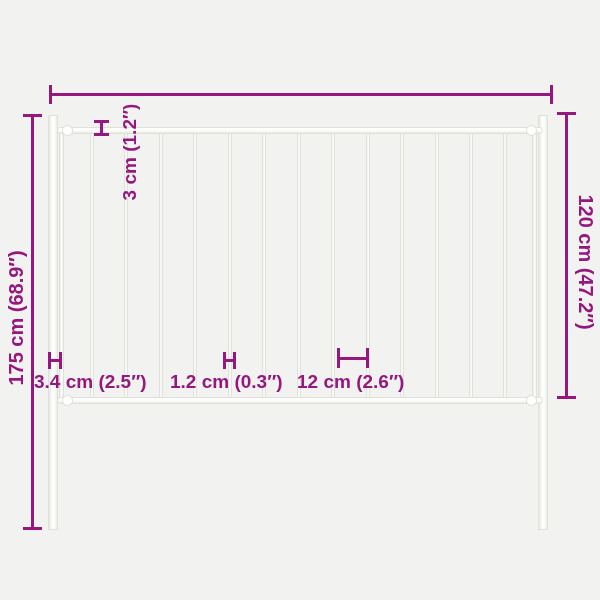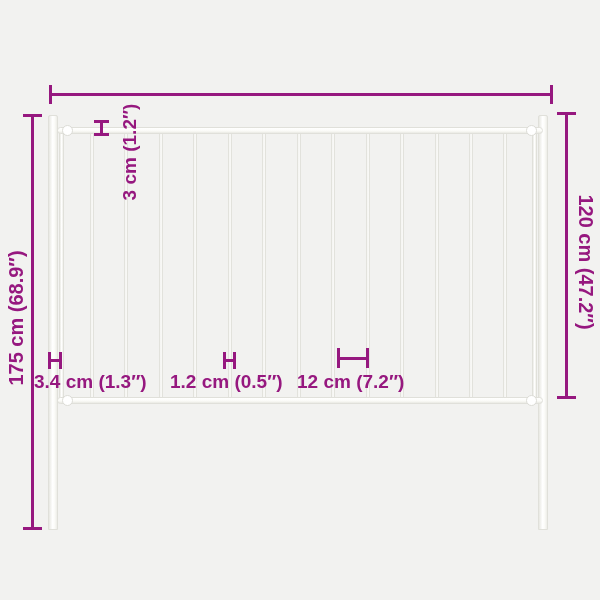--- a/index.html
+++ b/index.html
@@ -86,28 +86,28 @@
   <div class="dimlabel rot-cw" style="left:585px;top:262px;">120 cm (47.2″)</div>
   <div class="dim" style="left:565px;top:113px;width:3px;height:286px;"></div>
   <div class="dim" style="left:557px;top:112px;width:19px;height:3px;"></div>
   <div class="dim" style="left:557px;top:396px;width:19px;height:3px;"></div>
 
   <div class="dimlabel small rot-ccw" style="left:130px;top:152px;">3 cm (1.2″)</div>
   <div class="dim" style="left:100px;top:122px;width:3px;height:13px;"></div>
   <div class="dim" style="left:94px;top:120px;width:15px;height:3px;"></div>
   <div class="dim" style="left:94px;top:133px;width:15px;height:3px;"></div>
 
-  <div class="dimlabel small" style="left:34px;top:371px;">3.4 cm (1.3″)</div>
+  <div class="dimlabel small" style="left:34px;top:371px;">3.4 cm (2.5″)</div>
   <div class="dim" style="left:49px;top:359px;width:13px;height:3px;"></div>
   <div class="dim" style="left:48px;top:352px;width:3px;height:17px;"></div>
   <div class="dim" style="left:59px;top:352px;width:3px;height:17px;"></div>
 
-  <div class="dimlabel small" style="left:170px;top:371px;">1.2 cm (0.5″)</div>
+  <div class="dimlabel small" style="left:170px;top:371px;">1.2 cm (0.3″)</div>
   <div class="dim" style="left:225px;top:359px;width:9px;height:3px;"></div>
   <div class="dim" style="left:223px;top:352px;width:3px;height:17px;"></div>
   <div class="dim" style="left:233px;top:352px;width:3px;height:17px;"></div>
 
-  <div class="dimlabel small" style="left:297px;top:371px;">12 cm (7.2″)</div>
+  <div class="dimlabel small" style="left:297px;top:371px;">12 cm (2.6″)</div>
   <div class="dim" style="left:338px;top:357px;width:30px;height:3px;"></div>
   <div class="dim" style="left:337px;top:348px;width:3px;height:20px;"></div>
   <div class="dim" style="left:366px;top:348px;width:3px;height:20px;"></div>
 
 </div>
 
 </body></html>

